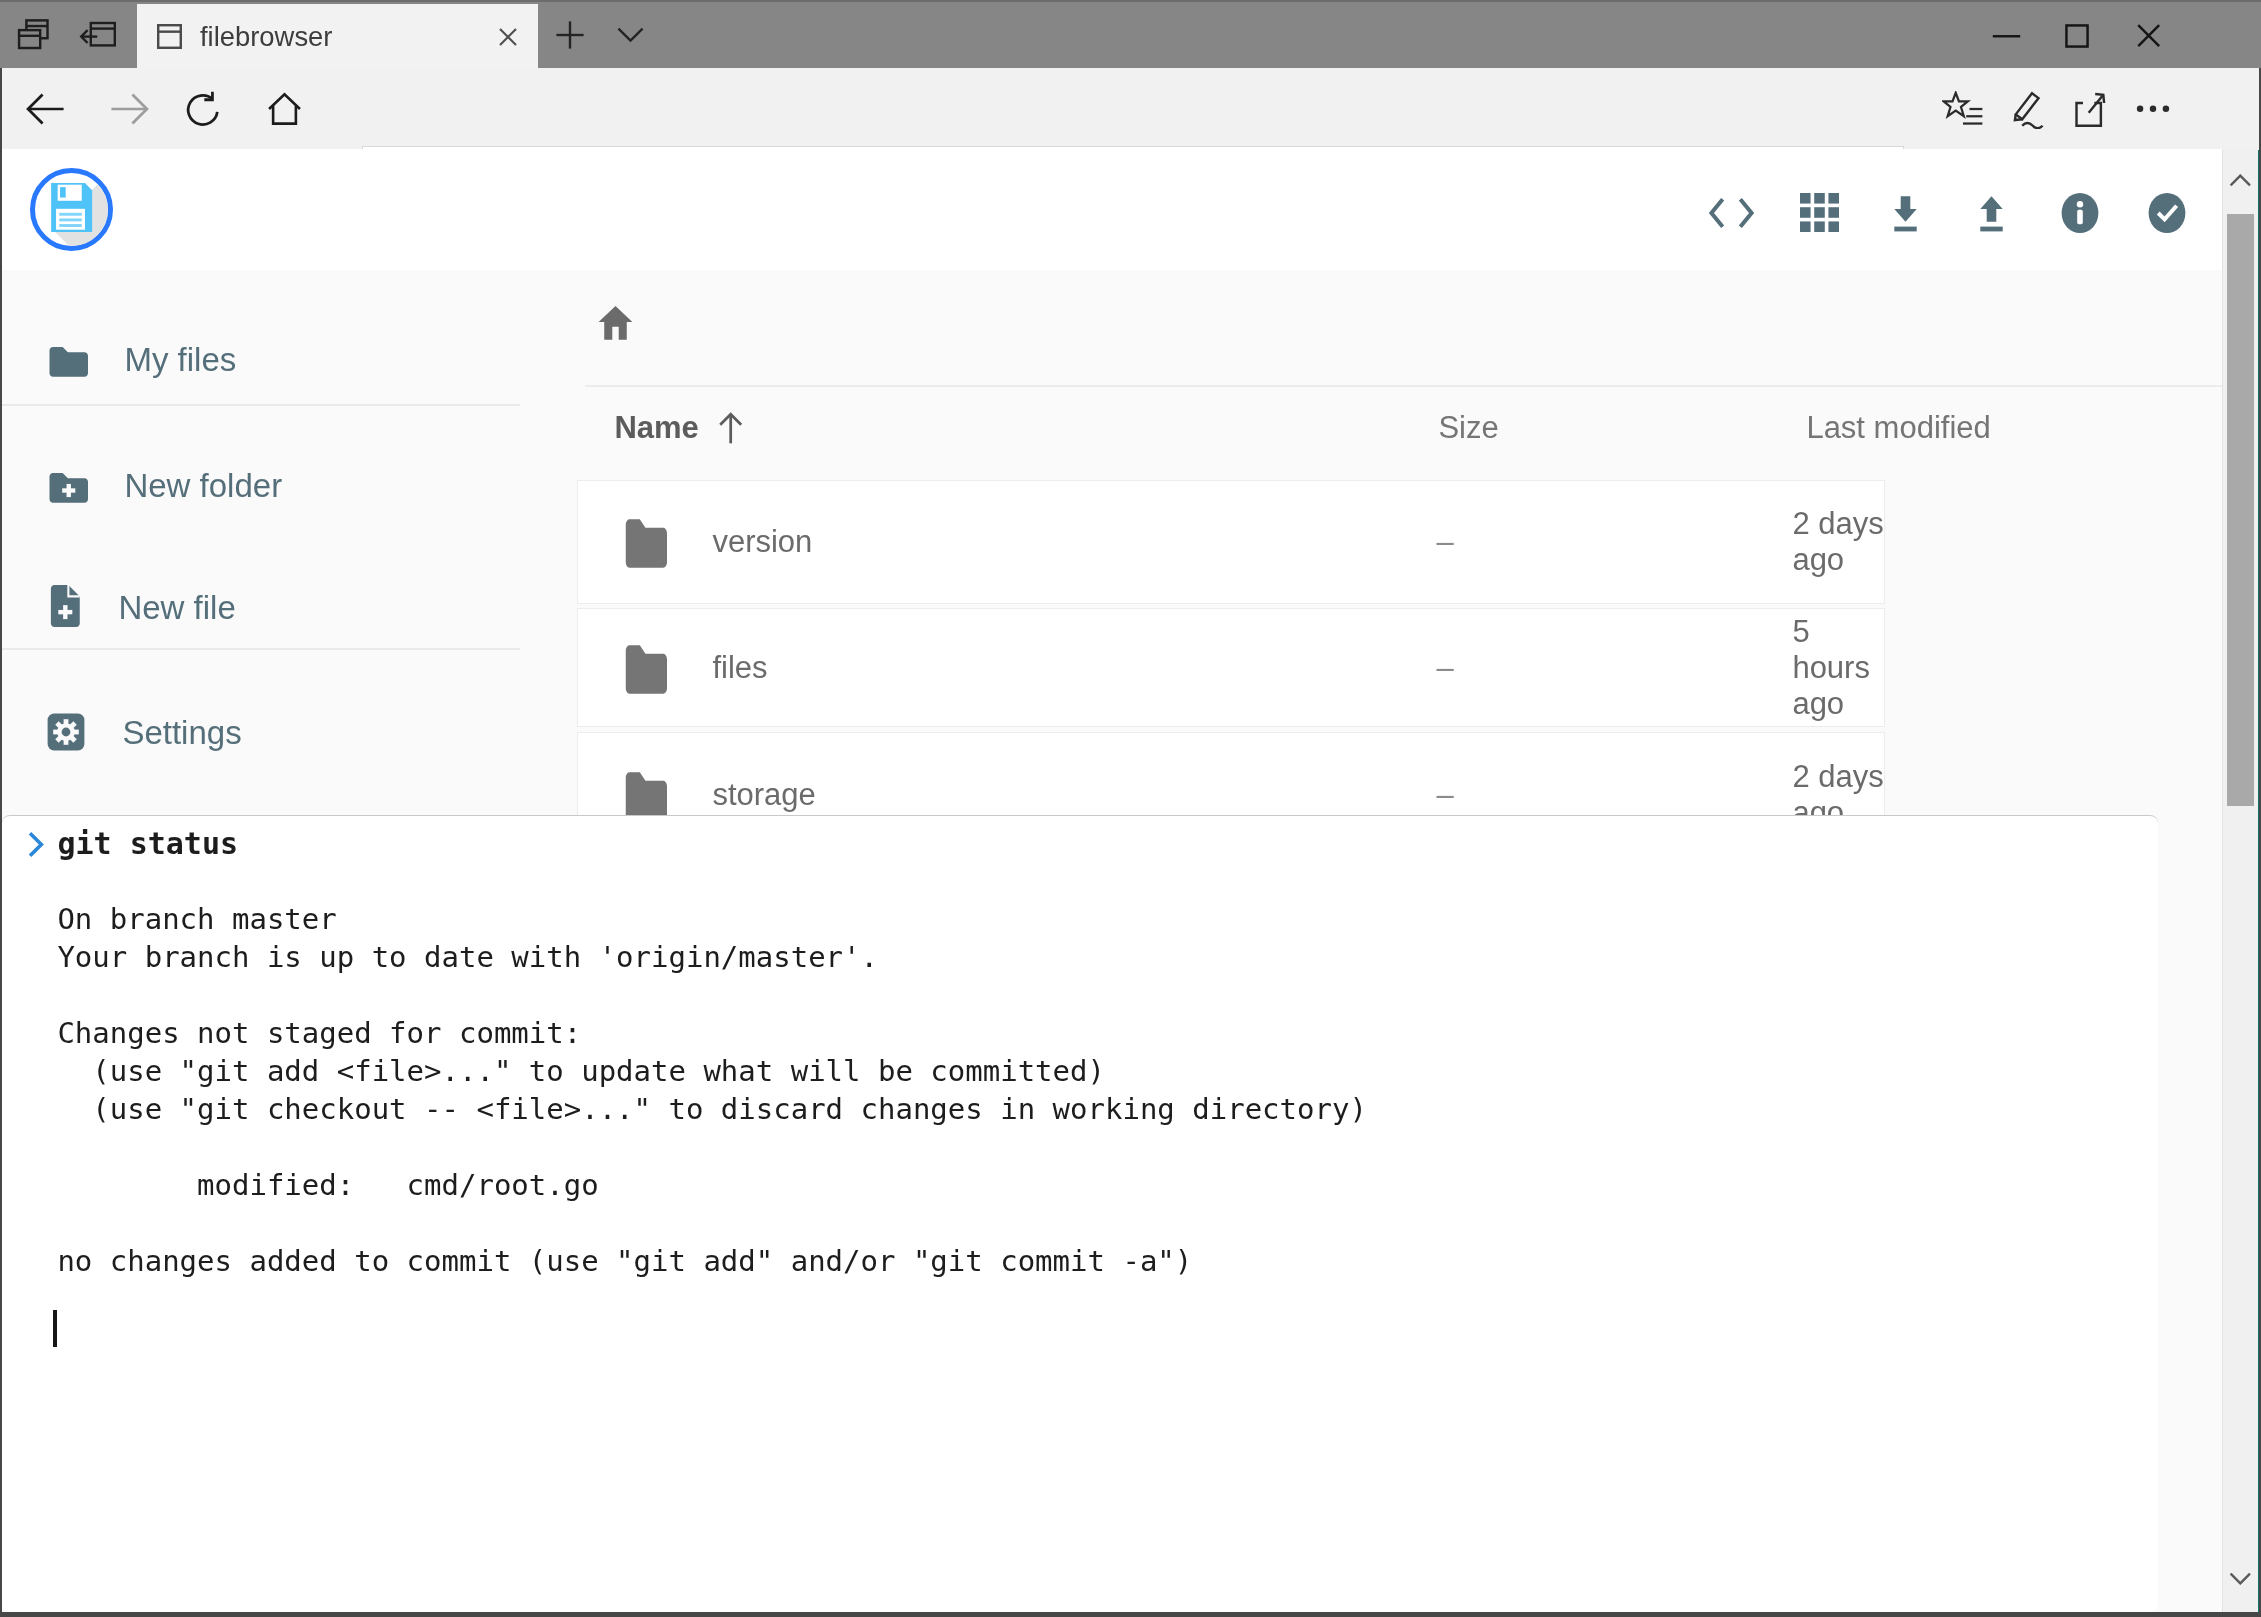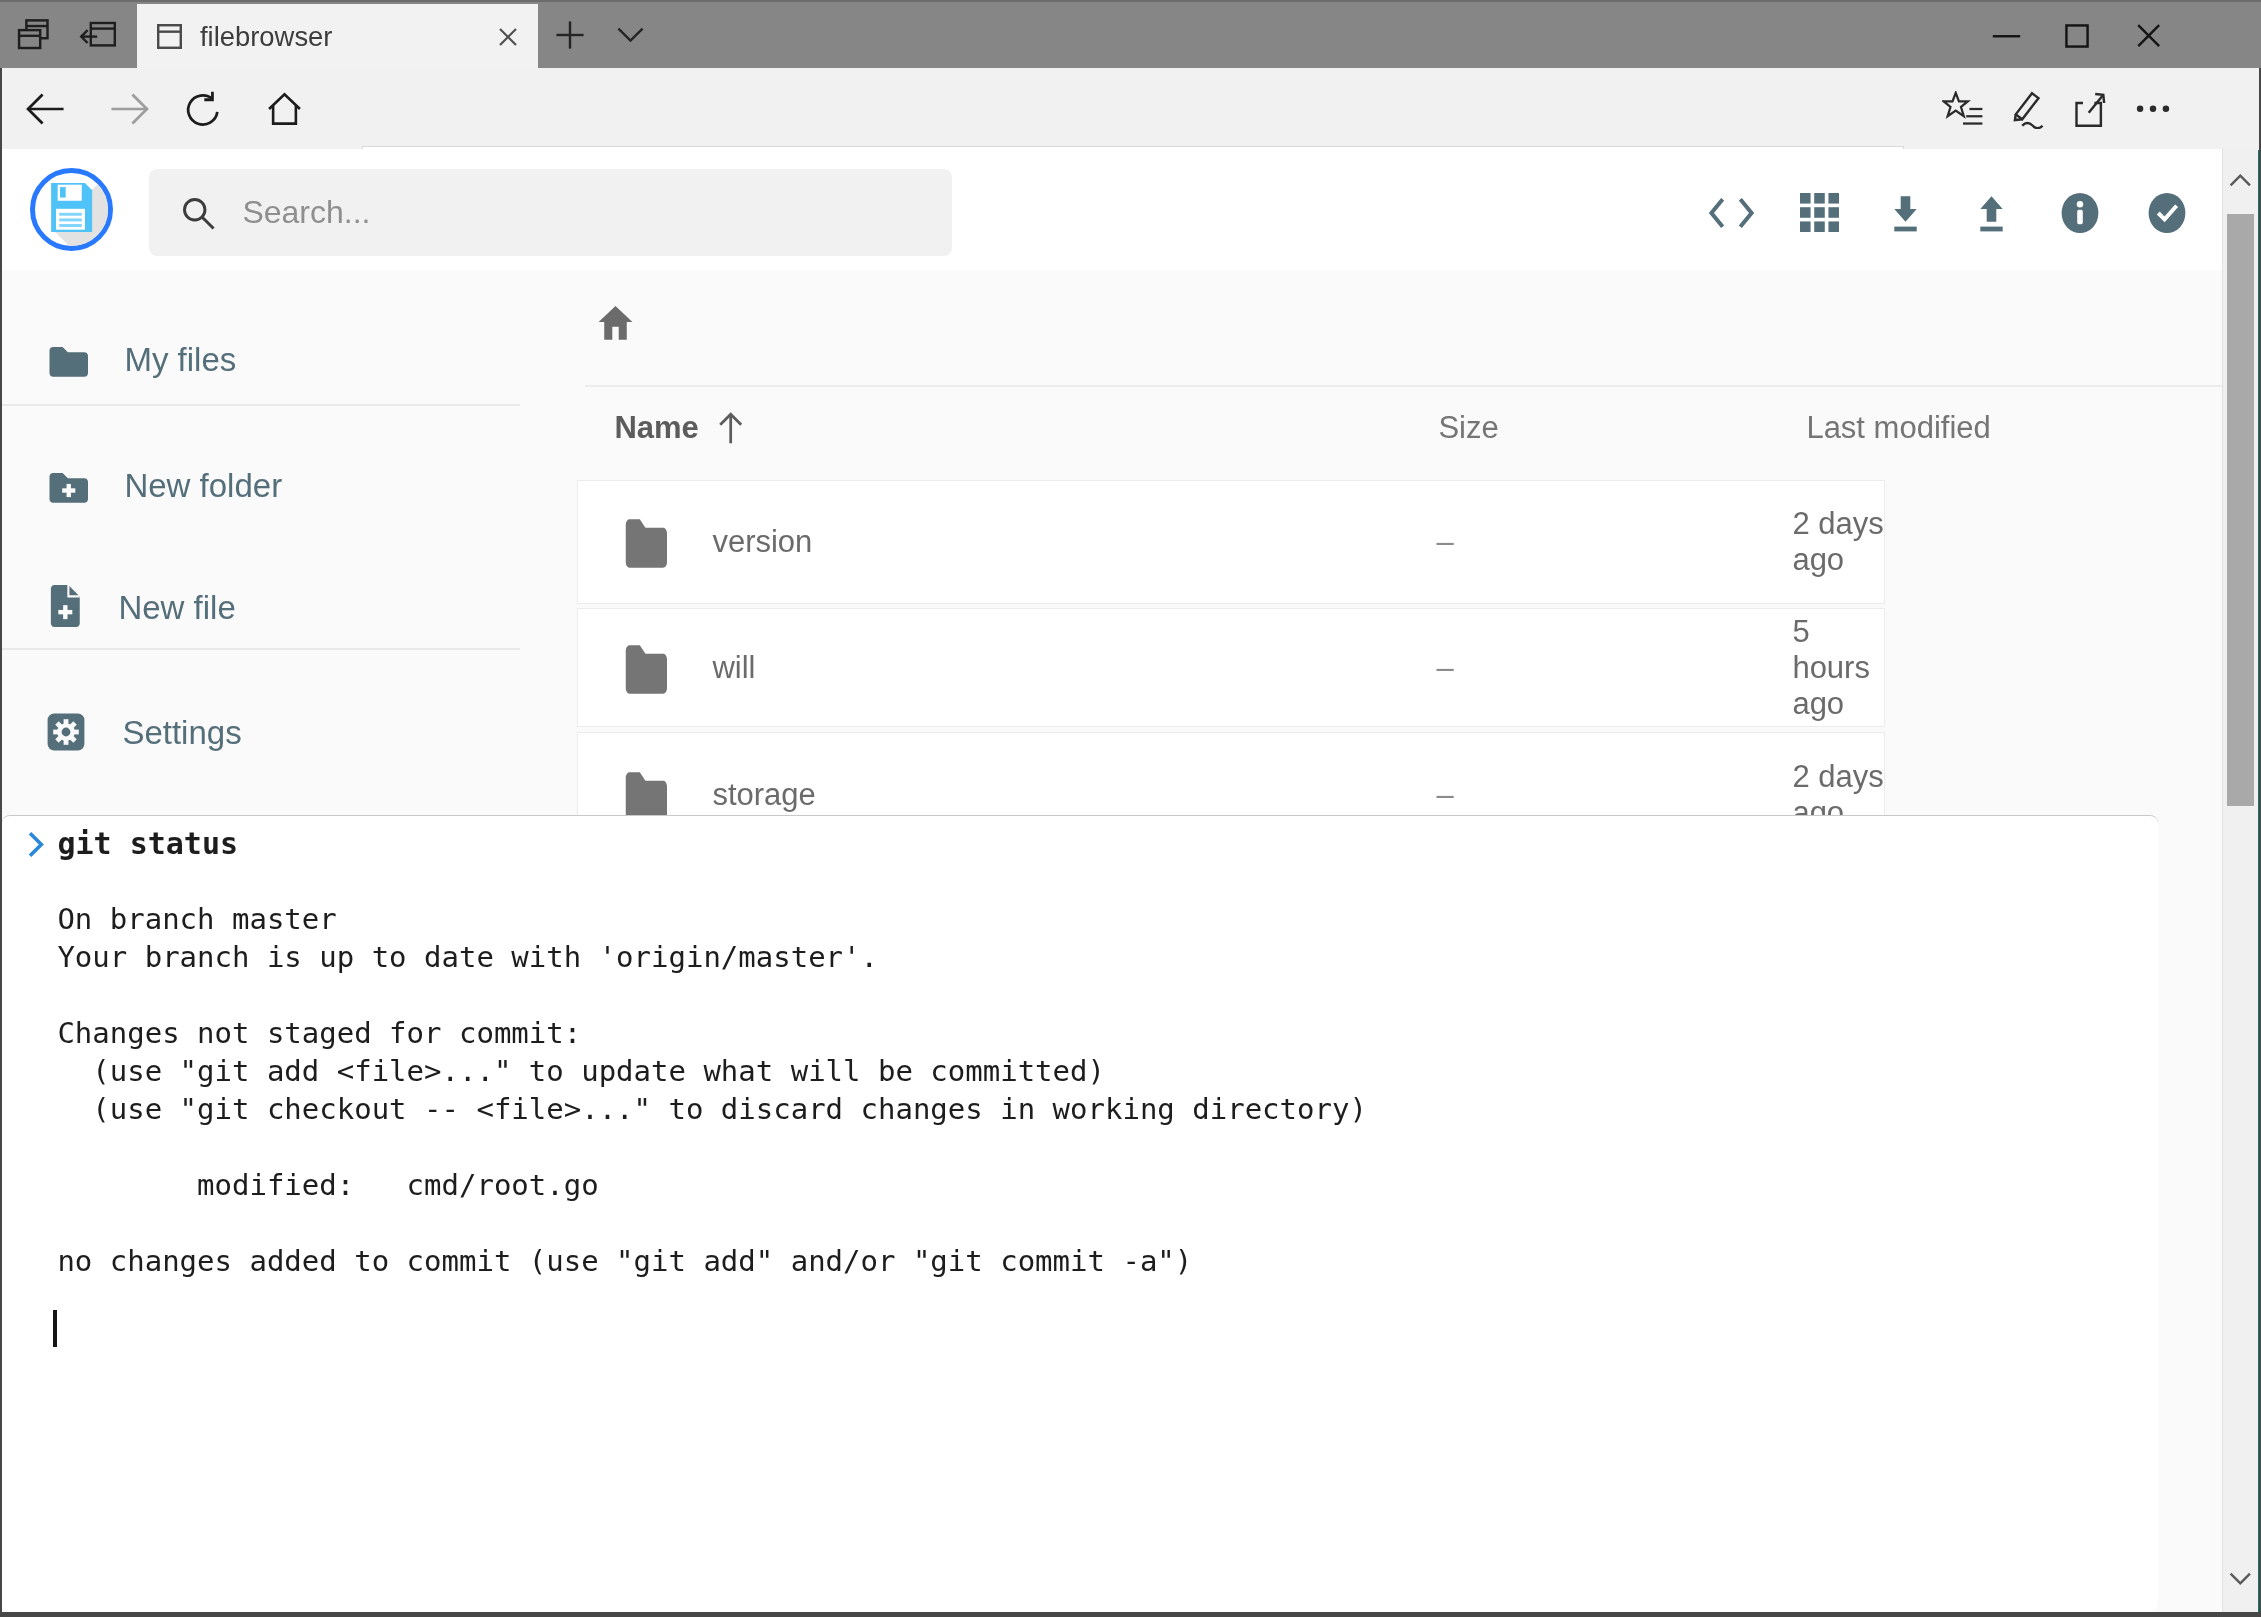--- a/index.html
+++ b/index.html
@@ -246,29 +246,20 @@
         <path d="M4 0 H46 L56 10 V62 H4 Z" fill="#4FC3F7" transform="translate(0,-1) scale(0.98,1)"></path>
         <rect x="12" y="2" width="30" height="20" fill="#ffffff"></rect>
         <rect x="15" y="5" width="7" height="13" fill="#4FC3F7"></rect>
         <rect x="10" y="32" width="36" height="26" fill="#ffffff"></rect>
         <rect x="14" y="37" width="28" height="3.6" fill="#81d4fa"></rect>
         <rect x="14" y="44" width="28" height="3.6" fill="#81d4fa"></rect>
         <rect x="14" y="51" width="28" height="3.6" fill="#81d4fa"></rect>
       </svg>
     </div>
 
-    <div class="search">
-      <span>
-        <svg width="36" height="36" viewBox="0 0 44 44" fill="none" stroke="#3c3c3c" stroke-width="3.6">
-          <circle cx="18" cy="18" r="12.5"></circle>
-            <line x1="27.5" y1="27.5" x2="41" y2="41"></line>
-        </svg>
-      </span>
-      <input type="text" placeholder="Search..." style="">
-    </div>
 
     <div class="app-btn" style="left:1695px">
       <svg width="45" height="34" viewBox="0 0 56 42" fill="none" stroke="#546E7A" stroke-width="5">
         <polyline points="17,4 3,21 17,38"></polyline>
           <polyline points="39,4 53,21 39,38"></polyline>
       </svg>
     </div>
     <div class="app-btn" style="left:1783px">
       <svg width="39" height="39" viewBox="0 0 48 48" fill="#546E7A">
         <rect x="0" y="0" width="13" height="13"></rect>
@@ -384,21 +375,21 @@
         </svg>
         <span class="r-name">version</span>
         <span class="r-size">–</span>
         <span class="r-mod">2 days ago</span>
       </div>
 
       <div class="row row-2">
         <svg class="r-icon" width="45" height="57" viewBox="0 0 48 40" preserveAspectRatio="none" fill="#757575">
           <path d="M4 8 C4 5.8 5.8 4 8 4 H19 L25 10 H44 C46.2 10 48 11.8 48 14 V34 C48 36.2 46.2 38 44 38 H8 C5.8 38 4 36.2 4 34 Z"></path>
         </svg>
-        <span class="r-name">will</span>
+        <span class="r-name">files</span>
         <span class="r-size">–</span>
         <span class="r-mod">5 hours ago</span>
       </div>
 
       <div class="row row-3">
         <svg class="r-icon" width="45" height="57" viewBox="0 0 48 40" preserveAspectRatio="none" fill="#757575">
           <path d="M4 8 C4 5.8 5.8 4 8 4 H19 L25 10 H44 C46.2 10 48 11.8 48 14 V34 C48 36.2 46.2 38 44 38 H8 C5.8 38 4 36.2 4 34 Z"></path>
         </svg>
         <span class="r-name">storage</span>
         <span class="r-size">–</span>

